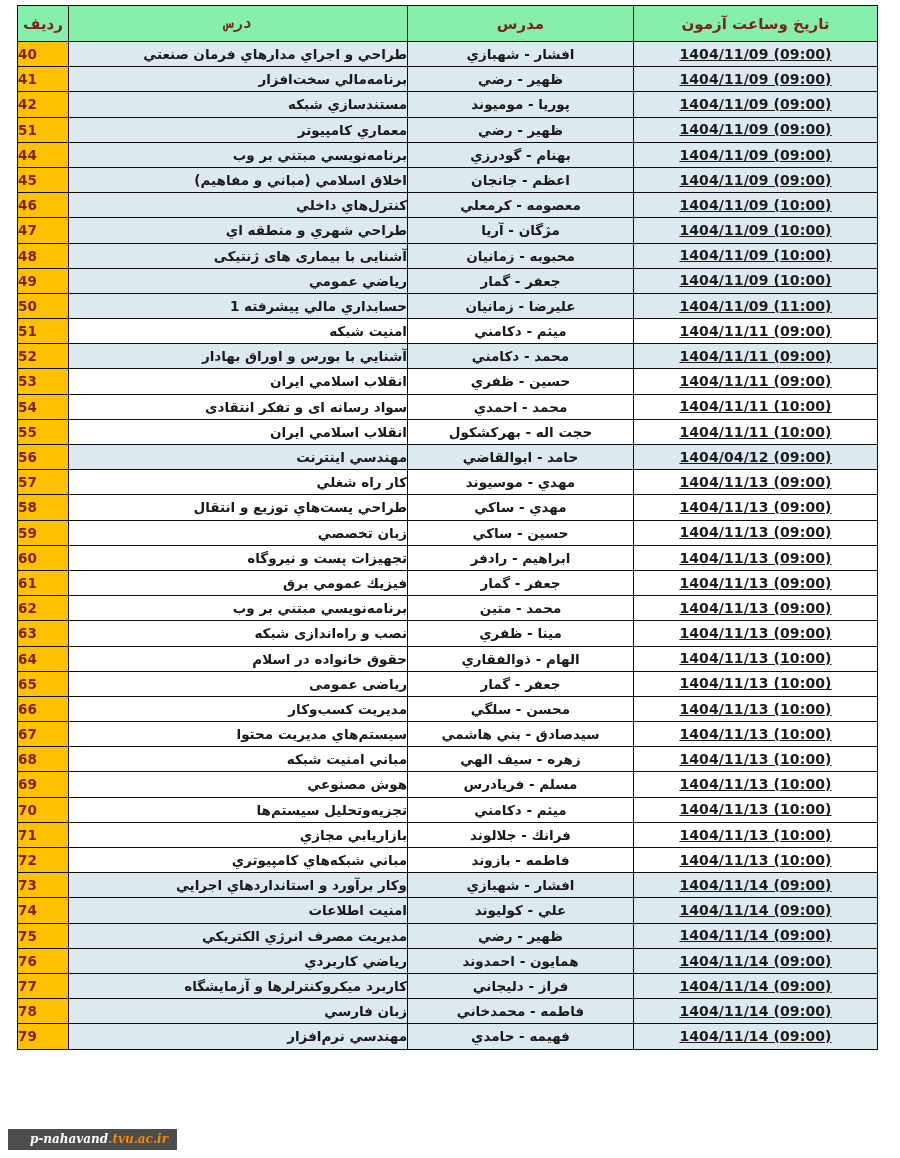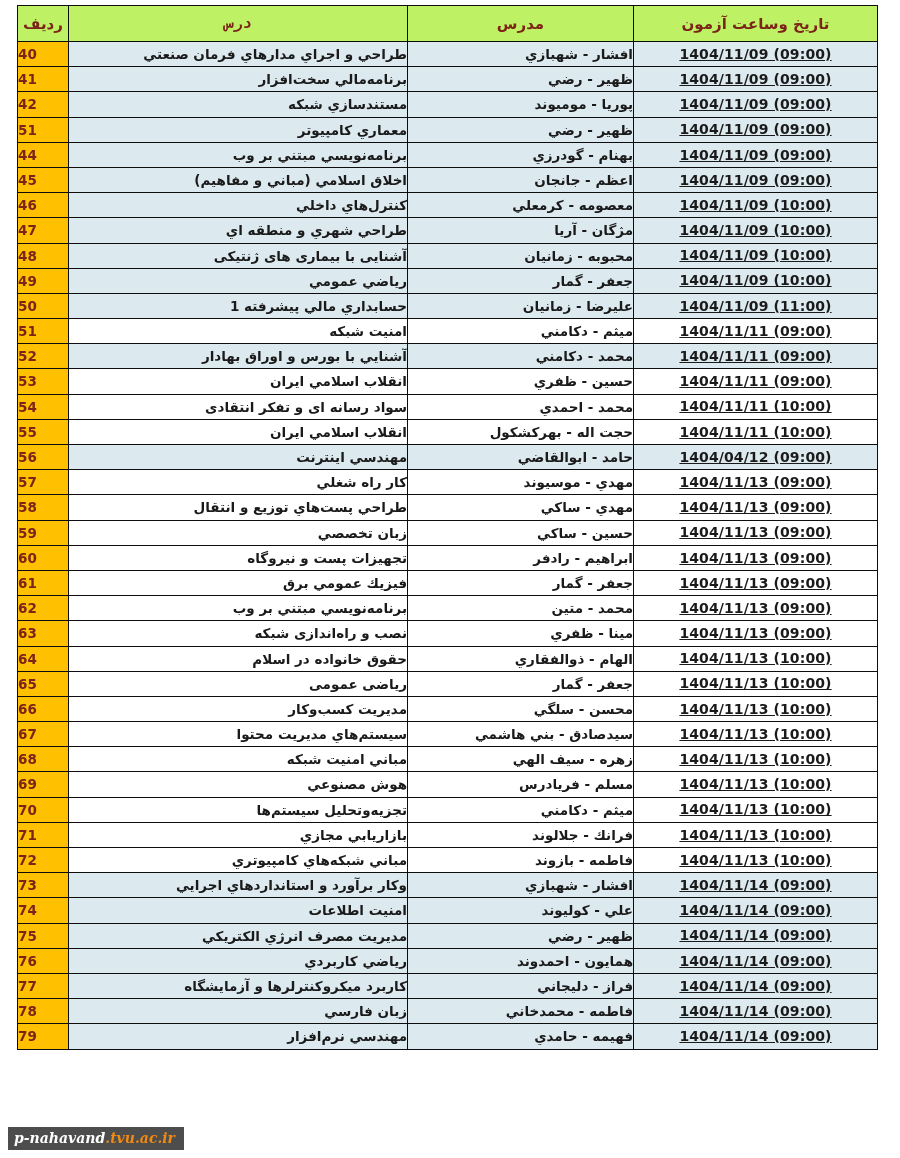--- a/index.html
+++ b/index.html
@@ -31,21 +31,21 @@
 
   table#exam-table td,
   table#exam-table th {
     border: 1.6px solid #0d0d0d;
     padding: 0;
     margin: 0;
   }
 
   
   thead th {
-    background: #bef264;
+    background: #86efac;
     color: #7b2418;
     font-weight: bold;
     font-size: 15px;
     height: 35px;
     text-align: center;
     vertical-align: middle;
     border-bottom-width: 2.6px;
   }
   th.col-radif  { width: 50px; }
   th.col-dars   { width: 338px; font-family: Liberation Mono, monospace; }
@@ -73,20 +73,21 @@
   td.cell-dars {
     color: #1a1a1a;
     font-weight: bold;
     padding-left: 4px;
     padding-right: 4px;
     white-space: nowrap;
     overflow: hidden;
   }
 
   td.cell-modares {
+    text-align: center;
     color: #1a1a1a;
     font-weight: bold;
     white-space: nowrap;
     overflow: hidden;
   }
 
   td.cell-tarikh {
     text-align: center;
     color: #1a1a1a;
     font-weight: bold;
@@ -103,24 +104,24 @@
   tr.band-white td.cell-dars,
   tr.band-white td.cell-modares,
   tr.band-white td.cell-tarikh { background: #ffffff; }
 
   
   #site-watermark {
     position: absolute;
     left: 8px;
     bottom: 8px;
     background: #4d4d4d;
-    padding: 3px 9px 4px 6px;
+    padding: 3px 9px 4px 22px;
     font-style: italic;
     font-weight: bold;
-    font-size: 14px;
+    font-size: 12px;
     font-family: "DejaVu Serif", "Liberation Serif", serif;
     direction: ltr;
     white-space: nowrap;
   }
   #site-watermark .wm-name   { color: #ffffff; }
   #site-watermark .wm-domain { color: #f08a12; }
 </style>
 </head>
 <body>
 

